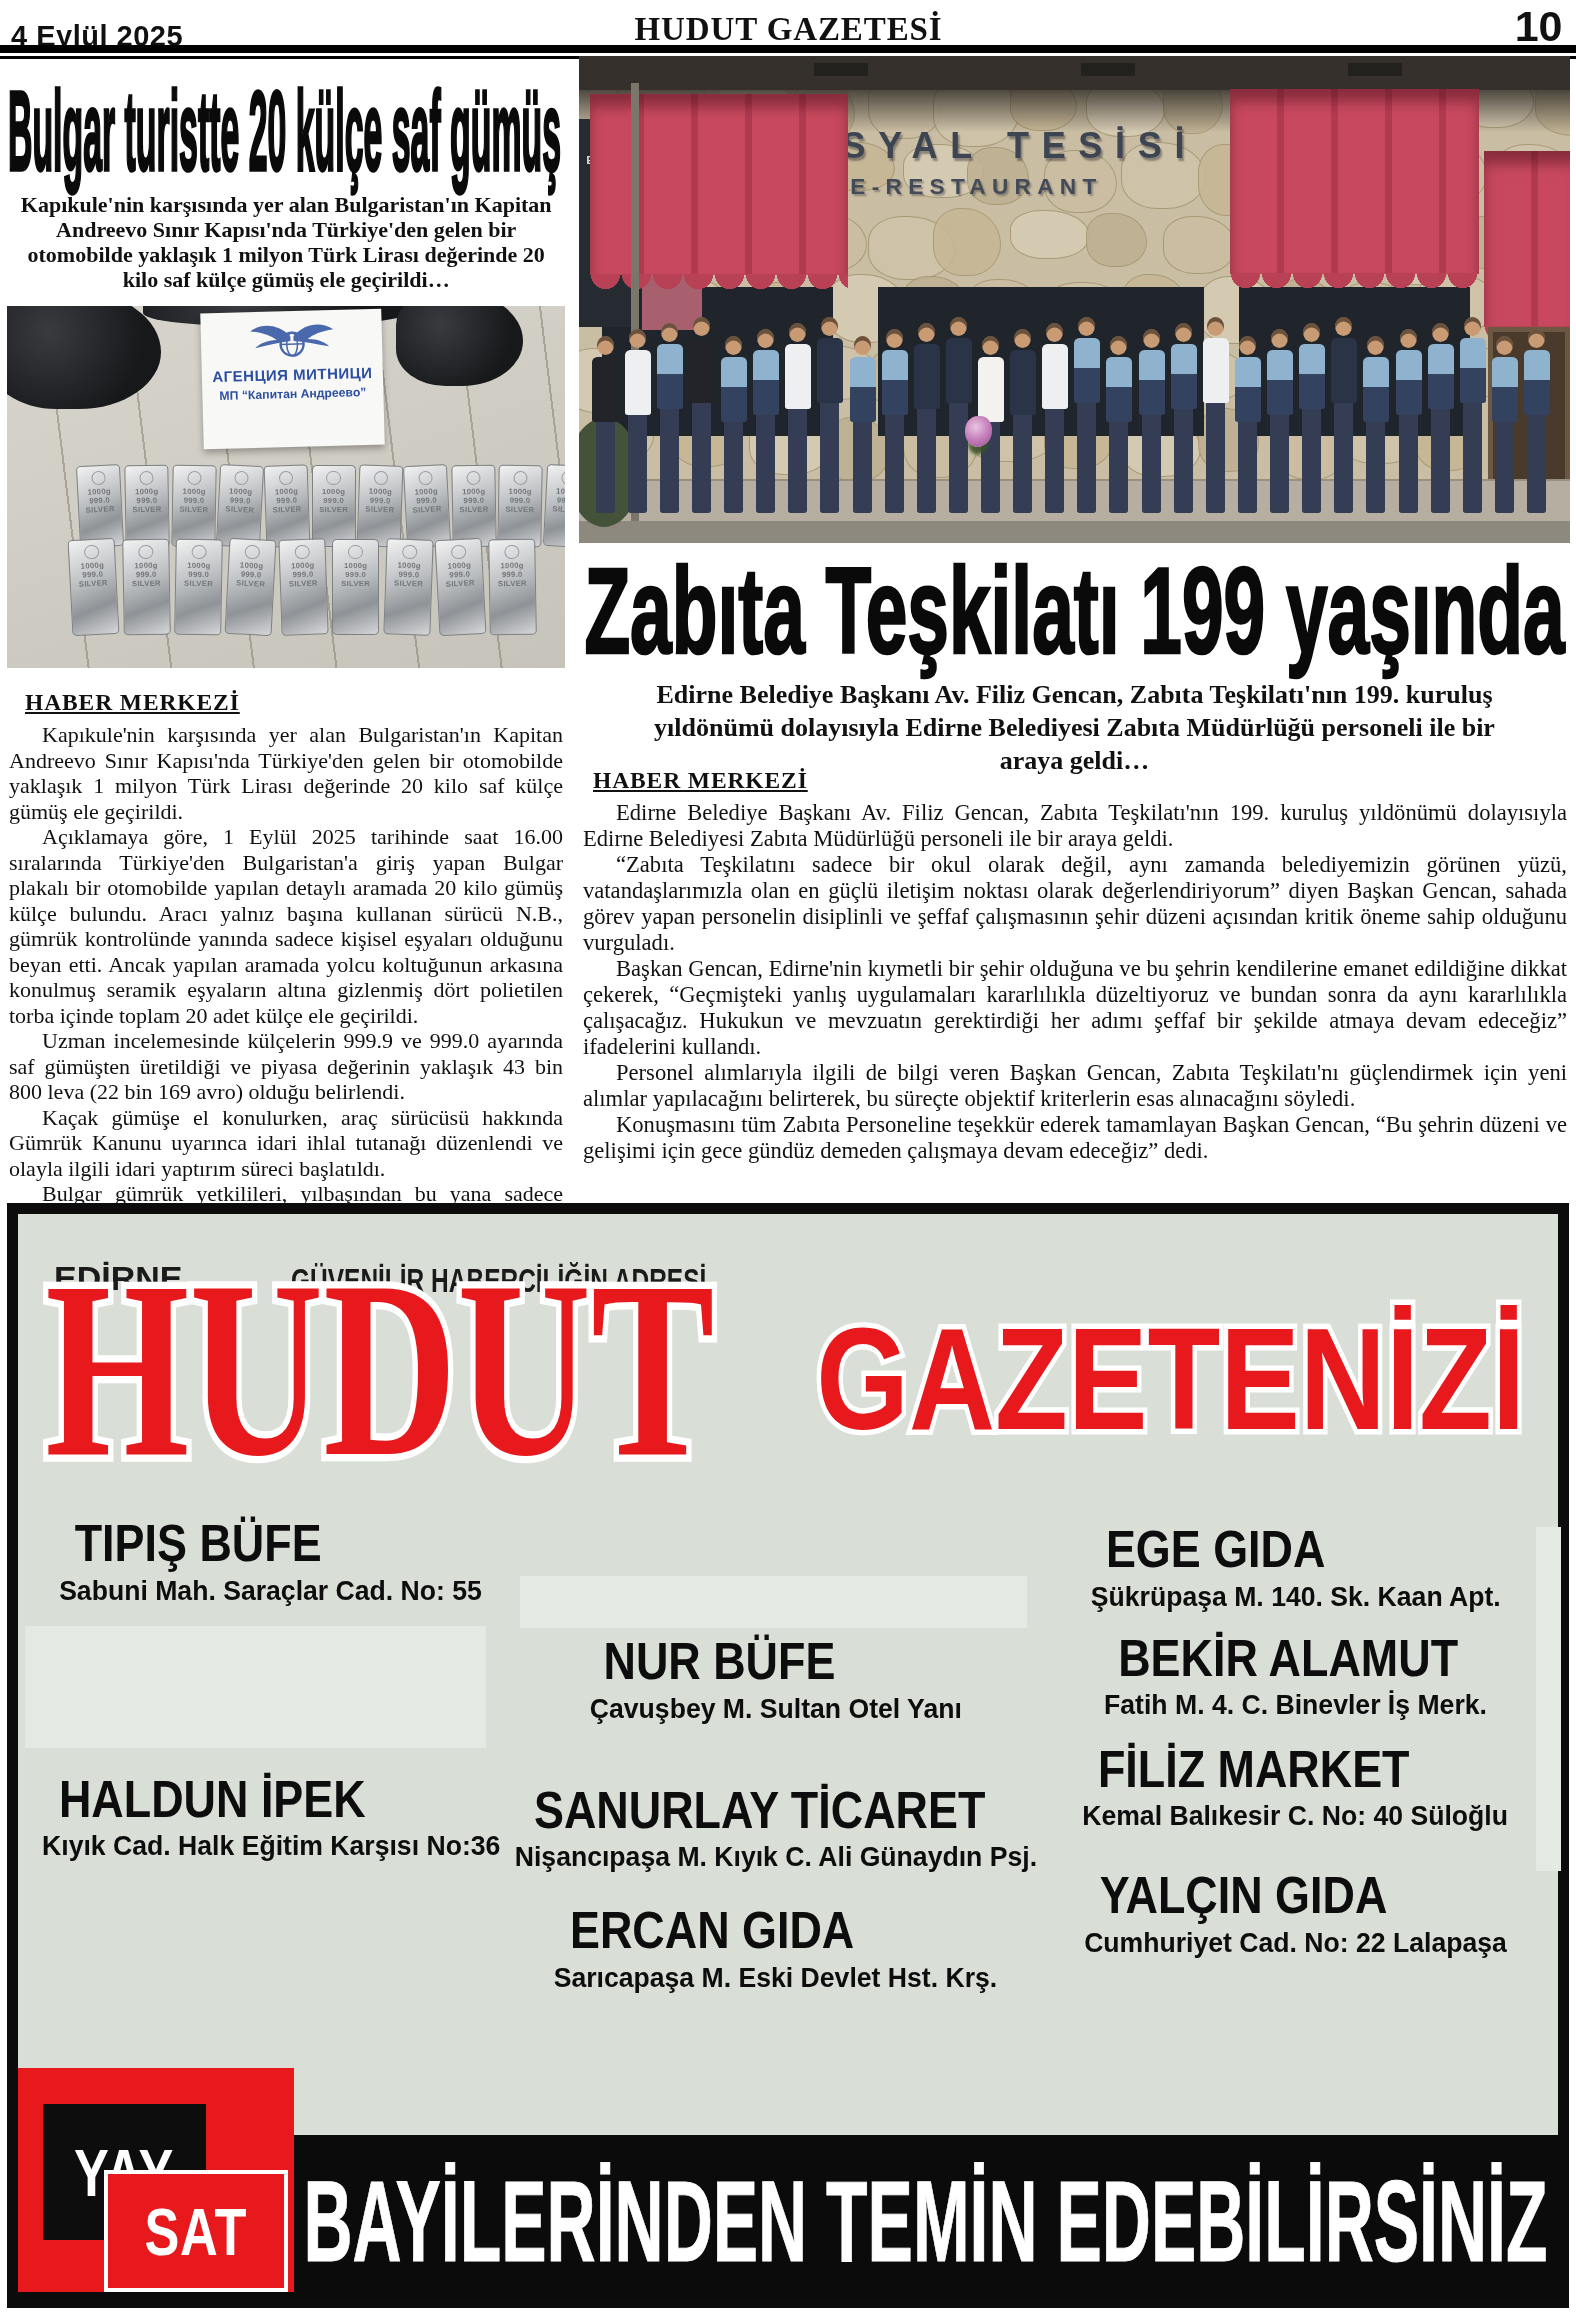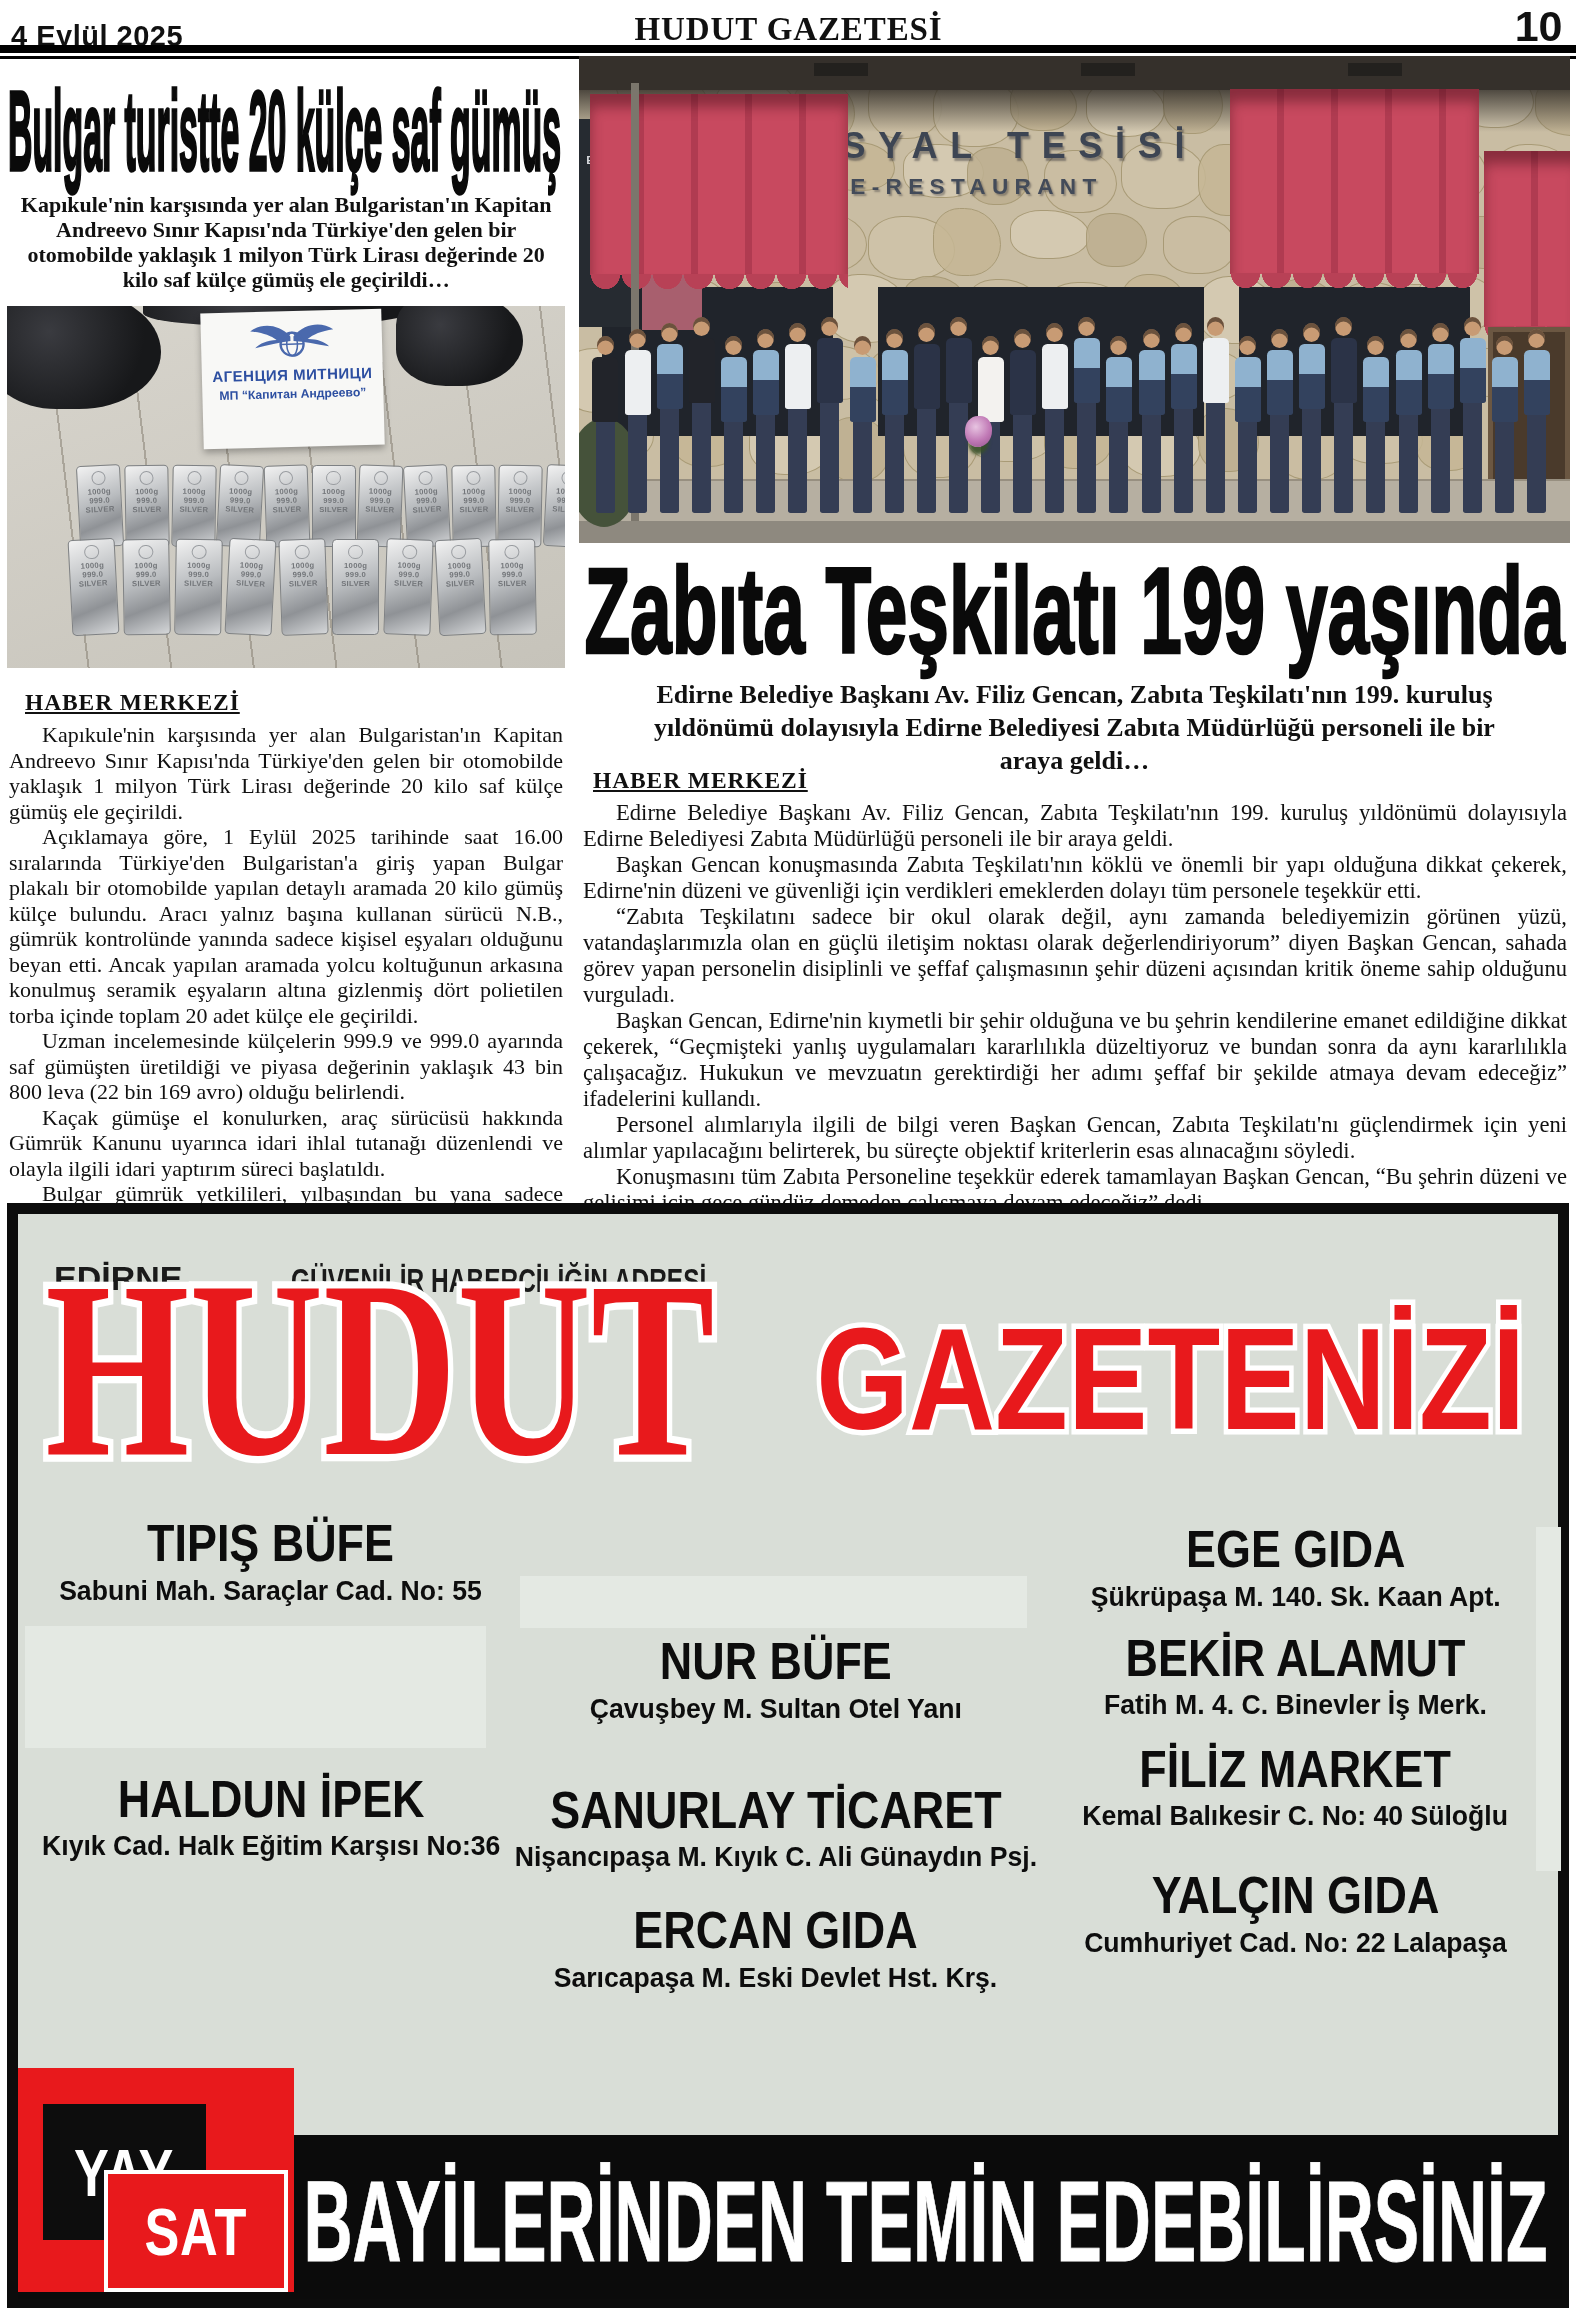--- a/index.html
+++ b/index.html
@@ -80,21 +80,21 @@
 
   
   .ad-frame{left:7.2px;top:1203px;width:1562px;height:1105px;box-sizing:border-box;border:11px solid #0c0c0c;background:#d9ded7}
   .ad-region{left:54px;top:1259px;font:bold 34px "Liberation Sans",sans-serif;color:#1a1a1a}
   .ad-slogan{left:291px;top:1261px;font:bold 34px "Liberation Sans",sans-serif;color:#1a1a1a;
              white-space:nowrap;transform:scaleX(.72);transform-origin:left}
   .brand-svg text{font-family:"Liberation Serif",serif;font-weight:bold;fill:#e8191c;stroke:#fff;paint-order:stroke}
   .brand2-svg text{font-family:"Liberation Sans",sans-serif;font-weight:bold;fill:#e8191c;stroke:#fff;paint-order:stroke}
   .slot{background:#e4e9e3}
   .dealer-col{position:absolute;display:flex;flex-direction:column;align-items:center}
-  .dealer{text-align:center}
+  .dealer{}
   .dealer-name{font:bold 51px/52px "Liberation Sans",sans-serif;color:#0d0d0d;white-space:nowrap;
                transform:scaleX(.88);transform-origin:center}
   .dealer-addr{font:bold 28px/33px "Liberation Sans",sans-serif;color:#0d0d0d;white-space:nowrap;margin-top:3.6px;
                transform:scaleX(.95);transform-origin:center}
   .col1 .dealer:nth-child(2){margin-top:167px}
   .col1 .dealer:nth-child(3){margin-top:43px}
   .col2 .dealer:nth-child(2){margin-top:60px}
   .col2 .dealer:nth-child(3){margin-top:32px}
   .col3 .dealer:nth-child(2){margin-top:20px}
   .col3 .dealer:nth-child(3){margin-top:22.6px}
@@ -524,21 +524,20 @@
   </div>
 
   <svg class="abs headline-svg" style="left:579px;top:548px;width:991px;height:131px;overflow:visible" viewBox="0 0 1095 145">
     <text x="5" y="116" font-size="136" stroke-width="3" textLength="1085" lengthAdjust="spacingAndGlyphs">Zabıta Teşkilatı 199 yaşında</text>
   </svg>
 
   <div class="abs lede-r">Edirne Belediye Başkanı Av. Filiz Gencan, Zabıta Teşkilatı'nın 199. kuruluş yıldönümü dolayısıyla Edirne Belediyesi Zabıta Müdürlüğü personeli ile bir araya geldi…</div>
   <div class="abs byline" style="left:593px;top:767px">HABER MERKEZİ</div>
   <div class="abs body-r">
       <p class="para">Edirne Belediye Başkanı Av. Filiz Gencan, Zabıta Teşkilatı'nın 199. kuruluş yıldönümü dolayısıyla Edirne Belediyesi Zabıta Müdürlüğü personeli ile bir araya geldi.</p>
-      <p class="para">Başkan Gencan konuşmasında Zabıta Teşkilatı'nın köklü ve önemli bir yapı olduğuna dikkat çekerek, Edirne'nin düzeni ve güvenliği için verdikleri emeklerden dolayı tüm personele teşekkür etti.</p>
       <p class="para">“Zabıta Teşkilatını sadece bir okul olarak değil, aynı zamanda belediyemizin görünen yüzü, vatandaşlarımızla olan en güçlü iletişim noktası olarak değerlendiriyorum” diyen Başkan Gencan, sahada görev yapan personelin disiplinli ve şeffaf çalışmasının şehir düzeni açısından kritik öneme sahip olduğunu vurguladı.</p>
       <p class="para">Başkan Gencan, Edirne'nin kıymetli bir şehir olduğuna ve bu şehrin kendilerine emanet edildiğine dikkat çekerek, “Geçmişteki yanlış uygulamaları kararlılıkla düzeltiyoruz ve bundan sonra da aynı kararlılıkla çalışacağız. Hukukun ve mevzuatın gerektirdiği her adımı şeffaf bir şekilde atmaya devam edeceğiz” ifadelerini kullandı.</p>
       <p class="para">Personel alımlarıyla ilgili de bilgi veren Başkan Gencan, Zabıta Teşkilatı'nı güçlendirmek için yeni alımlar yapılacağını belirterek, bu süreçte objektif kriterlerin esas alınacağını söyledi.</p>
       <p class="para">Konuşmasını tüm Zabıta Personeline teşekkür ederek tamamlayan Başkan Gencan, “Bu şehrin düzeni ve gelişimi için gece gündüz demeden çalışmaya devam edeceğiz” dedi.</p>
     </div>
 
   <div class="abs ad-frame"></div>
   <div class="abs slot" style="left:25px;top:1626px;width:461px;height:122px"></div>
   <div class="abs slot" style="left:520px;top:1576px;width:507px;height:52px"></div>
   <div class="abs slot" style="left:1536px;top:1527px;width:25px;height:344px"></div>

